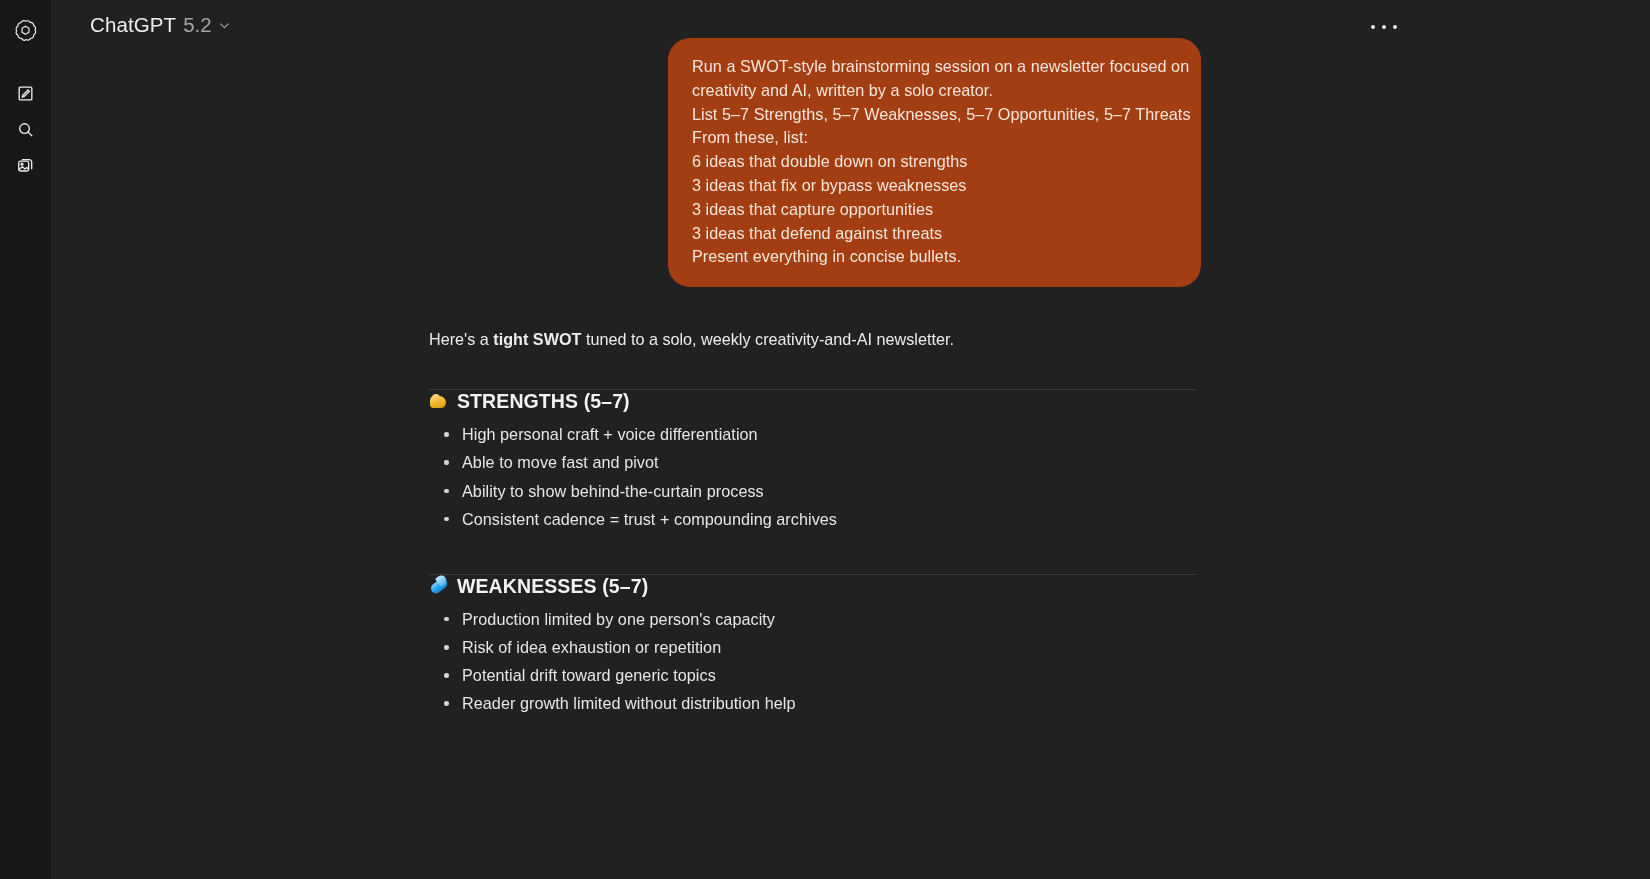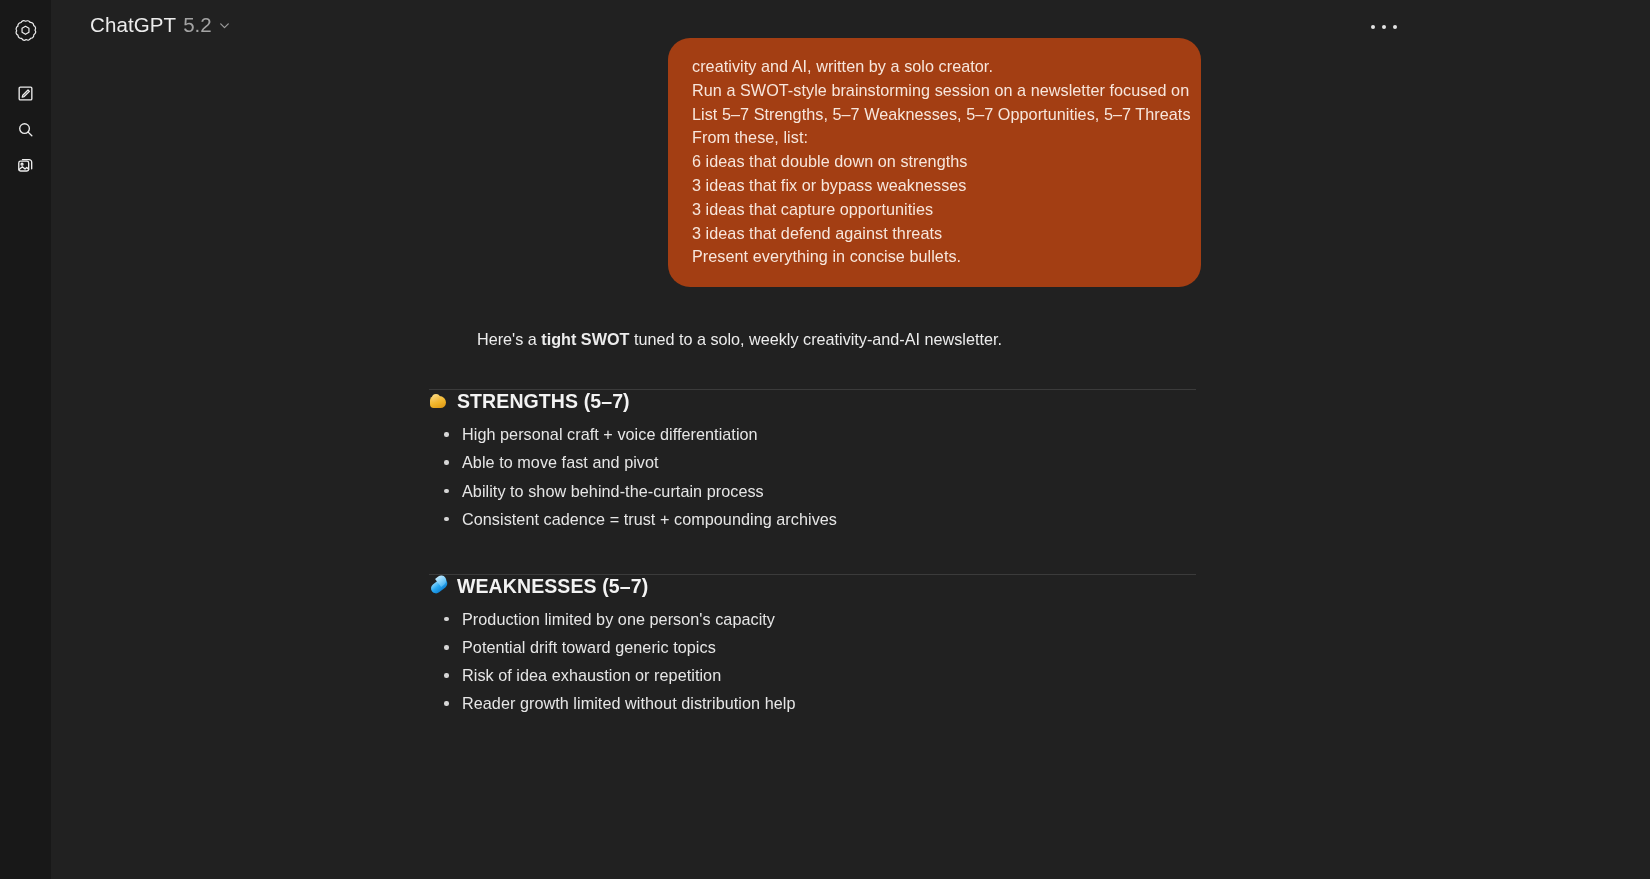--- a/index.html
+++ b/index.html
@@ -135,21 +135,20 @@
   .assistant {
     padding-top: 40px;
     color: #ececec;
     width: 775px;
   }
   .intro {
     font-size: 16.2px;
     line-height: 24px;
     color: #ececec;
     padding-left: 8px;
-    margin-left: 48px;
   }
   .intro b { font-weight: 700; }
 
   .divider {
     height: 1px;
     background: #3b3b3b;
     margin: 38px 0 0 8px;
     width: 767px;
   }
 
@@ -283,22 +282,22 @@
       <i></i>
       <i></i>
     </div>
   </header>
 
   <main class="conversation">
     <div class="thread">
 
       <div class="user-row">
         <div class="user-bubble">
+          <p>Run a SWOT-style brainstorming session on a newsletter focused on</p>
           <p>creativity and AI, written by a solo creator.</p>
-          <p>Run a SWOT-style brainstorming session on a newsletter focused on</p>
           <p>List 5–7 Strengths, 5–7 Weaknesses, 5–7 Opportunities, 5–7 Threats</p>
           <p>From these, list:</p>
           <p>6 ideas that double down on strengths</p>
           <p>3 ideas that fix or bypass weaknesses</p>
           <p>3 ideas that capture opportunities</p>
           <p>3 ideas that defend against threats</p>
           <p>Present everything in concise bullets.</p>
         </div>
       </div>
 
@@ -323,22 +322,22 @@
 
         <div class="divider"></div>
 
         <section class="section">
           <h2 class="section-head">
             <span class="emoji-pill"></span>
             <span>WEAKNESSES (5–7)</span>
           </h2>
           <ul class="bullets">
             <li>Production limited by one person's capacity</li>
+            <li>Risk of idea exhaustion or repetition</li>
             <li>Potential drift toward generic topics</li>
-            <li>Risk of idea exhaustion or repetition</li>
             <li>Reader growth limited without distribution help</li>
           </ul>
         </section>
 
       </div>
     </div>
   </main>
 </div>
 
 </body></html>

